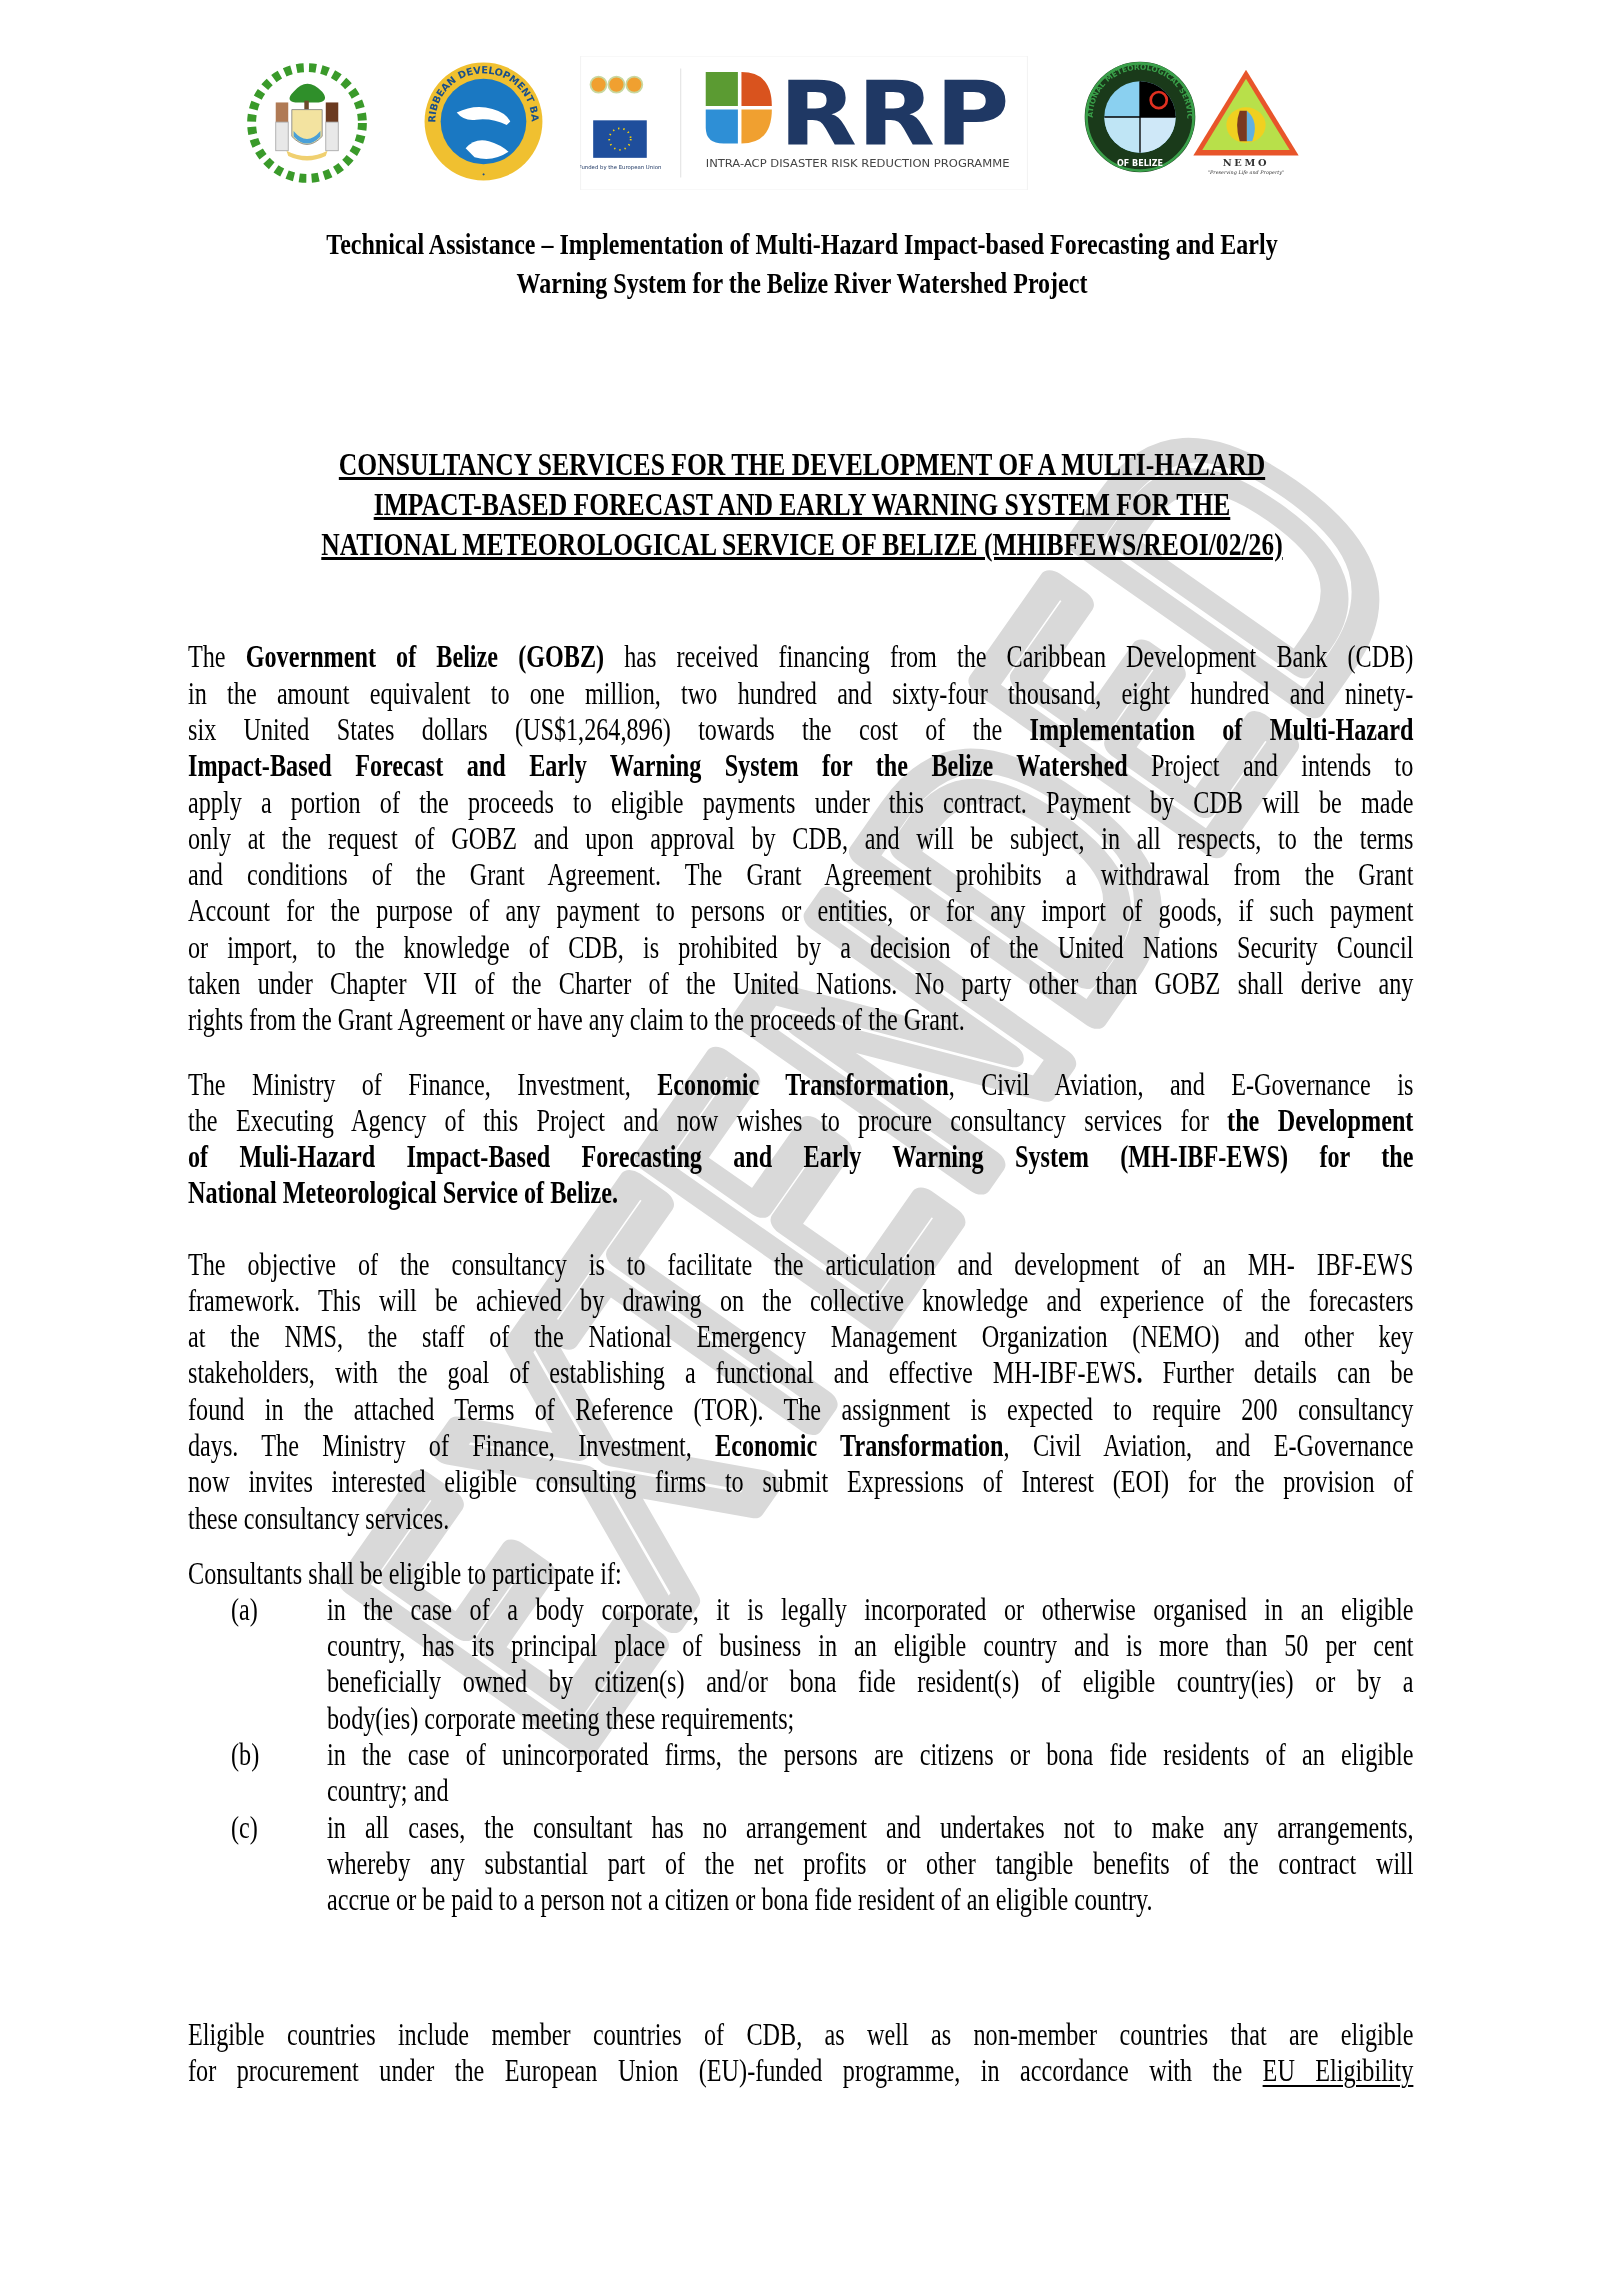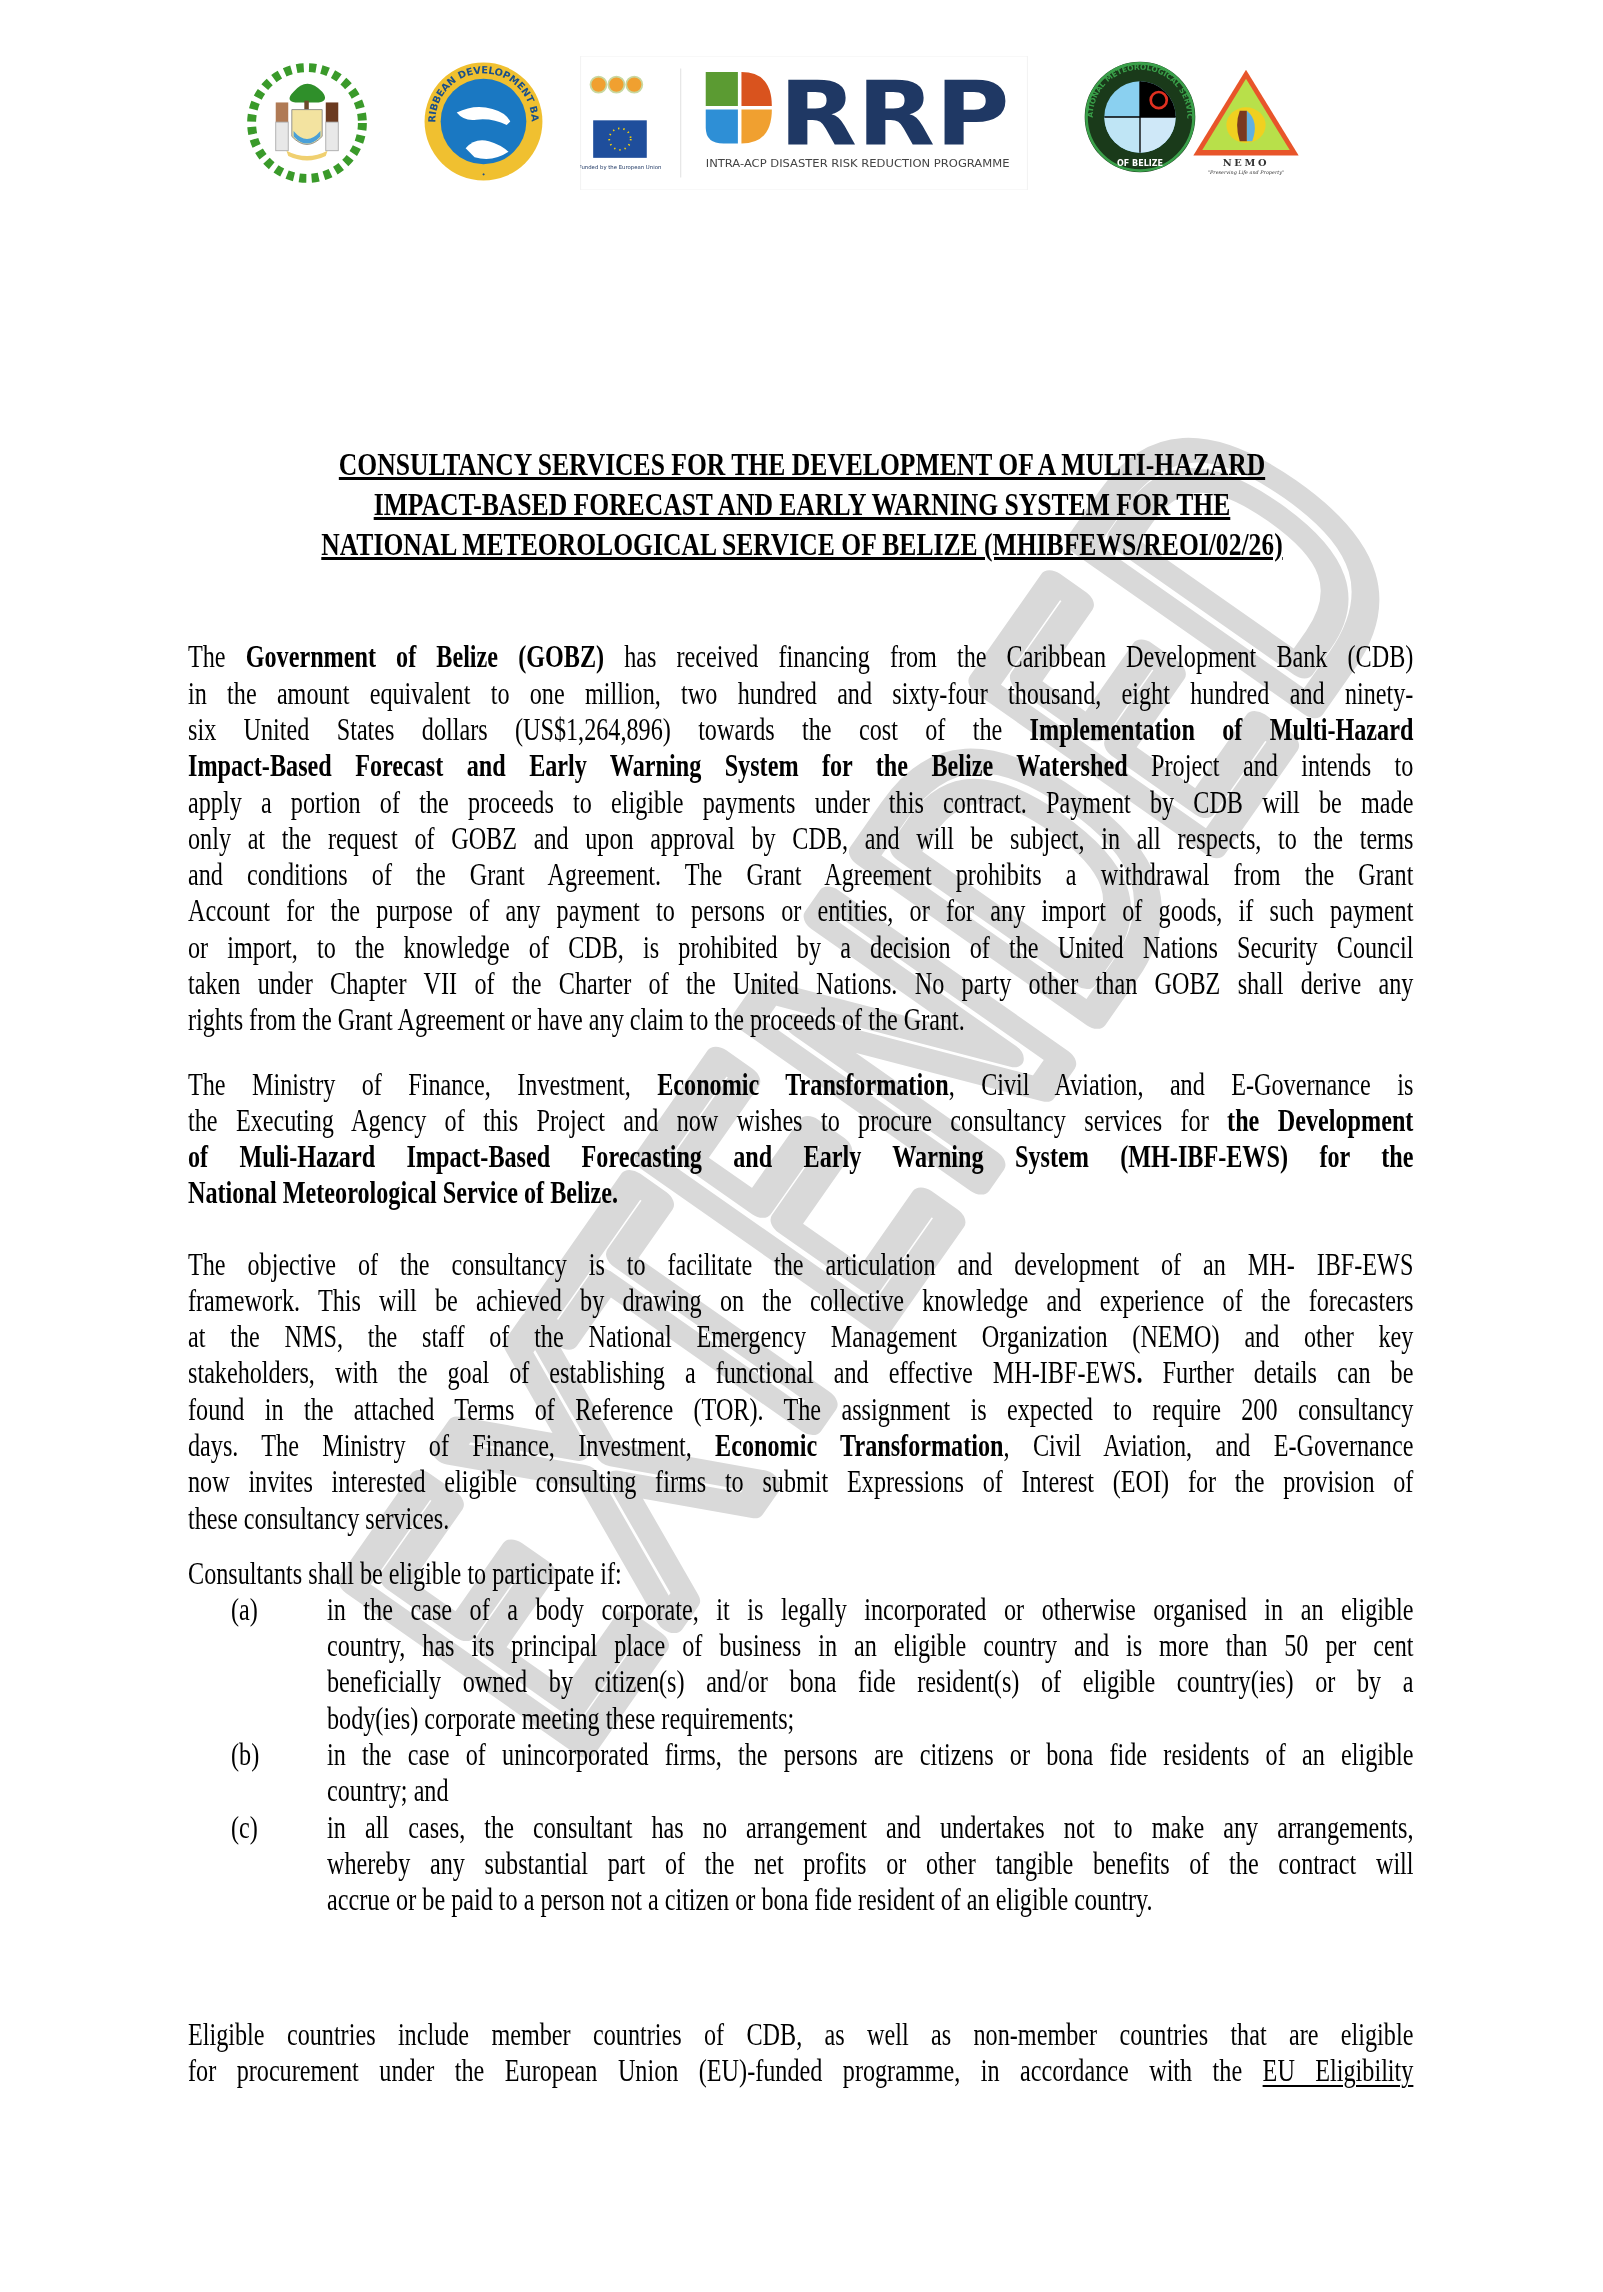--- a/index.html
+++ b/index.html
@@ -119,20 +119,24 @@
       <path d="M65 4 L124 100 L6 100Z" fill="#e8552a"></path>
       <path d="M65 14 L114 94 L16 94Z" fill="#b8e04a"></path>
       <ellipse cx="65" cy="66" rx="22" ry="20" fill="#f0d020"></ellipse>
       <path d="M58 50 Q52 66 58 84 L66 84 L66 50Z" fill="#7a3a20"></path>
       <path d="M66 50 Q80 62 72 84 L66 84Z" fill="#60b0e0"></path>
       <text x="65" y="112" font-size="11" font-weight="bold" text-anchor="middle" fill="#333" font-family="DejaVu Serif, serif" letter-spacing="3">NEMO</text>
       <text x="65" y="121" font-size="5.5" font-style="italic" text-anchor="middle" fill="#333" font-family="DejaVu Serif, serif">"Preserving Life and Property"</text>
     </svg>
   </div>
 
+  <div class="heading ta-title" style="top:224px;">
+    <span class="hl">Technical Assistance – Implementation of Multi-Hazard Impact-based Forecasting and Early</span>
+    <span class="hl">Warning System for the Belize River Watershed Project</span>
+  </div>
 
 
   <div class="heading cons-title" style="top:444px;text-decoration:underline;">
     <span class="hl">CONSULTANCY SERVICES FOR THE DEVELOPMENT OF A MULTI-HAZARD</span>
     <span class="hl">IMPACT-BASED FORECAST AND EARLY WARNING SYSTEM FOR THE</span>
     <span class="hl">NATIONAL METEOROLOGICAL SERVICE OF BELIZE (MHIBFEWS/REOI/02/26)</span>
   </div>
 
   <div class="body" id="body">
       <div class="line" style="top: 639px;">

